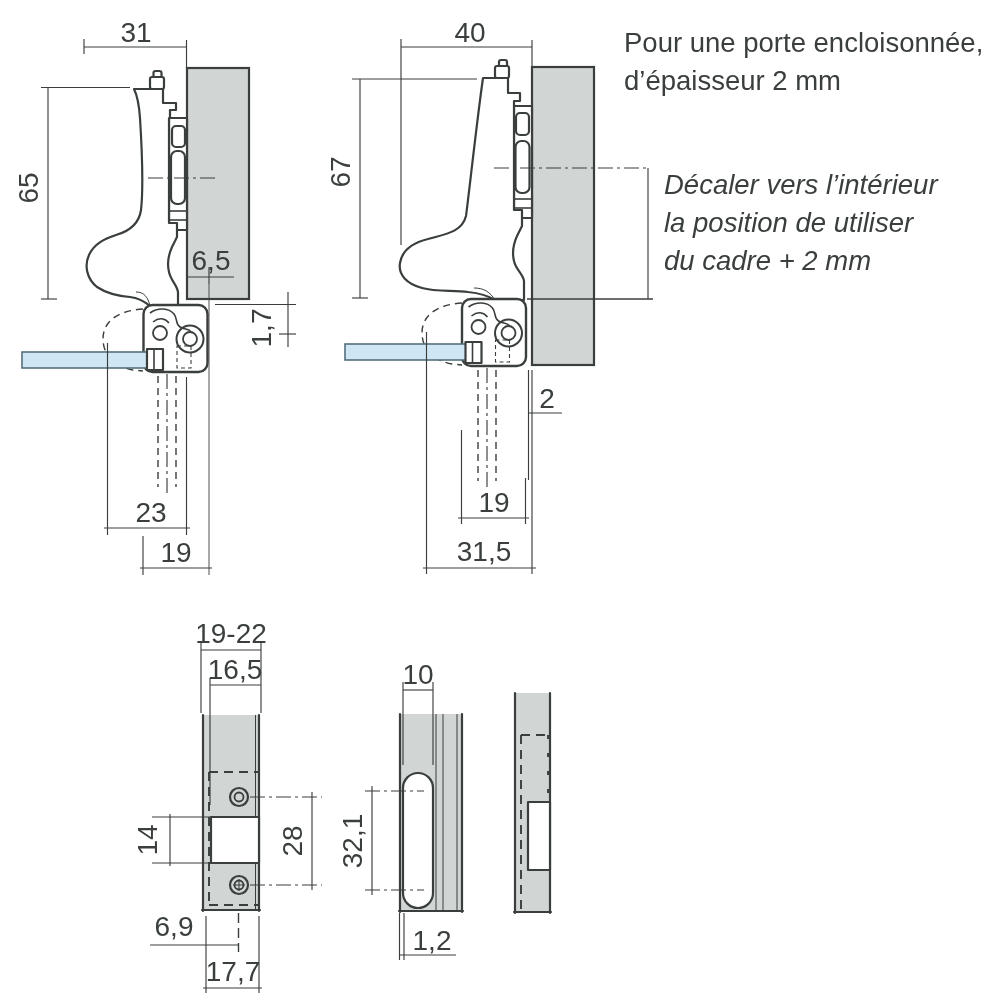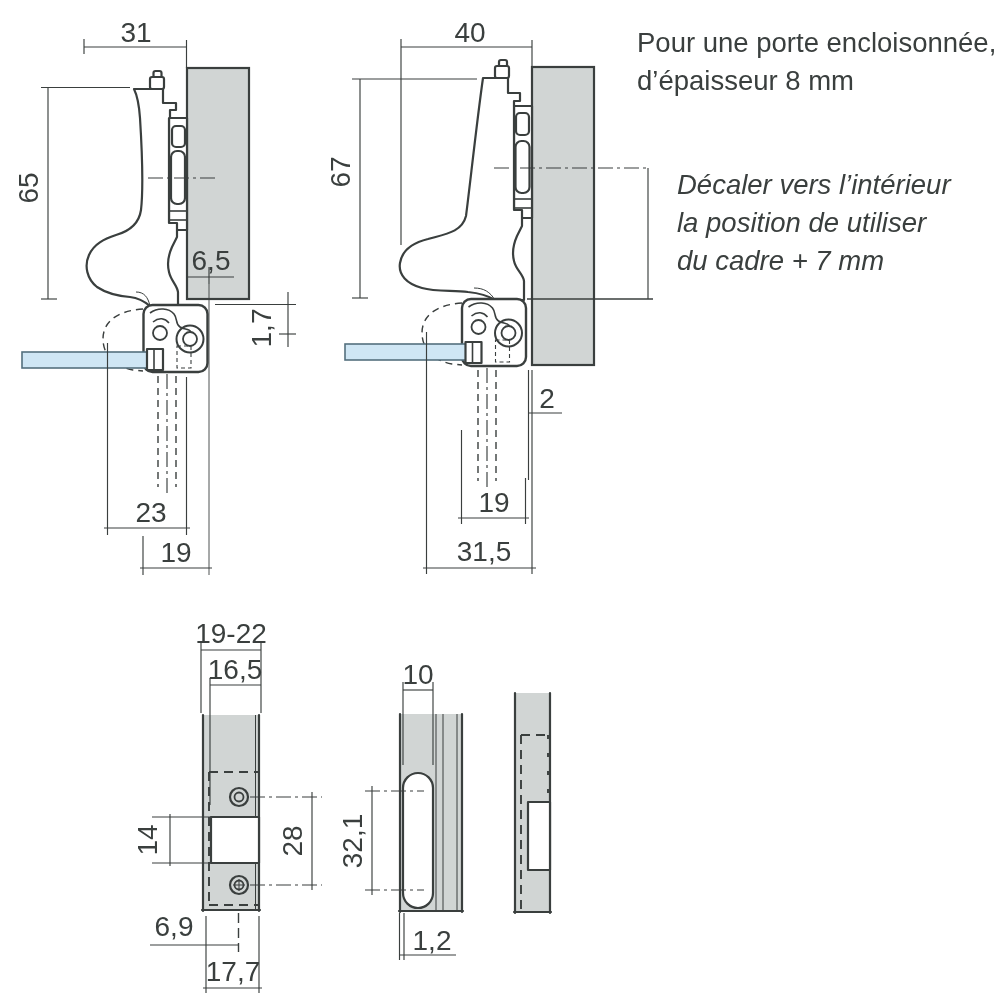--- a/index.html
+++ b/index.html
@@ -13,21 +13,21 @@
   .gryn{fill:#d1d5d4;stroke:none;}
   .i1 {stroke:#3a3f3e;stroke-width:1.6;fill:none;}
   .i0 {stroke:#3a3f3e;stroke-width:1;fill:none;}
   
   .d1 {stroke:#3a3f3e;stroke-width:1.15;fill:none;}
   .dsh{stroke:#3a3f3e;stroke-width:1.4;fill:none;stroke-dasharray:7 5;}
   .dsh2{stroke:#3a3f3e;stroke-width:1.9;fill:none;stroke-dasharray:9 6;}
   .dd {stroke:#3a3f3e;stroke-width:1.15;fill:none;stroke-dasharray:15 4 3 4;}
   .glass{fill:#cfe6f4;stroke:#54707e;stroke-width:1.6;}
   text.t{font:28px "Liberation Sans",sans-serif;fill:#3a3f3e;}
-  .note{position:absolute;color:#3a3f3e;font-size:27.5px;line-height:38px;white-space:nowrap;margin-left:13px;}
+  .note{position:absolute;color:#3a3f3e;font-size:27.5px;line-height:38px;white-space:nowrap;}
 </style>
 </head>
 <body>
 
 <div class="canvas">
 <svg width="1000" height="1000" viewBox="0 0 1000 1000">
 
   <g>
 
     <rect class="gry" x="187" y="68" width="62" height="231"></rect>
@@ -286,20 +286,20 @@
     <line class="o2n" x1="514" y1="912" x2="551" y2="912"></line>
     <line class="dsh2" x1="521" y1="735" x2="550" y2="735"></line>
     <line class="dsh2" x1="521" y1="735" x2="521" y2="909"></line>
     <line class="dsh2" x1="548" y1="735" x2="548" y2="800" style="stroke-dasharray:4 14"></line>
     <rect class="o2" x="528" y="802" width="22" height="68"></rect>
   </g>
 </svg>
 
   <div class="note" style="left:624px; top:24px;">
     <div>Pour une porte encloisonnée,</div>
-    <div>d’épaisseur 8 mm</div>
+    <div>d’épaisseur 2 mm</div>
   </div>
   <div class="note" style="left:664px; top:166px;font-style:italic;">
     <div>Décaler vers l’intérieur</div>
     <div>la position de utiliser</div>
-    <div>du cadre + 7 mm</div>
+    <div>du cadre + 2 mm</div>
   </div>
 </div>
 
 </body></html>

